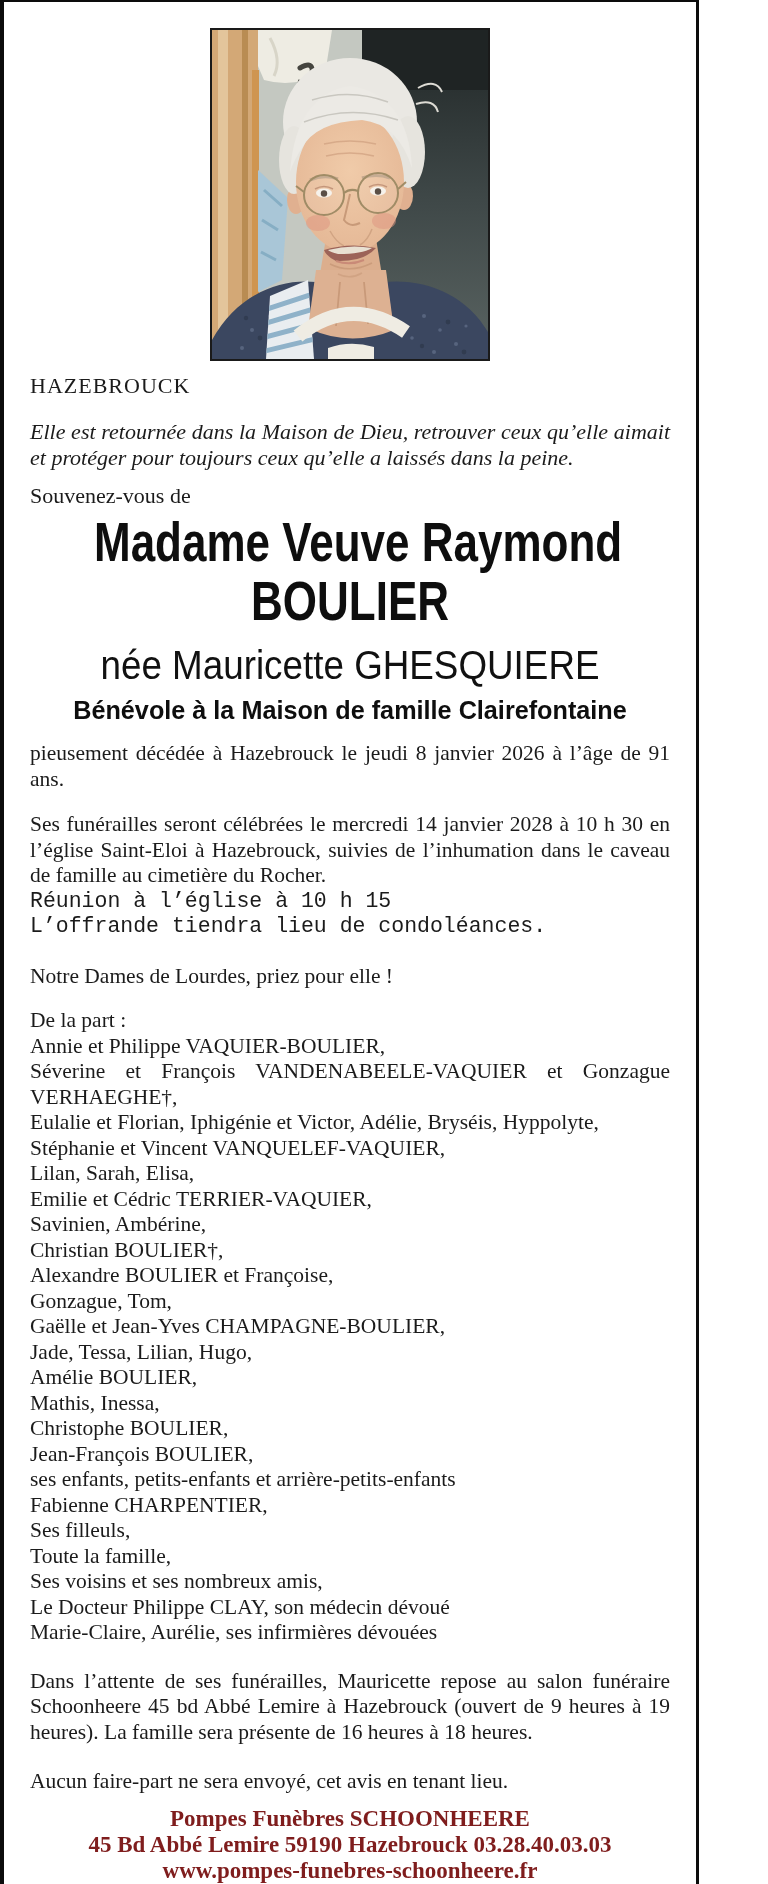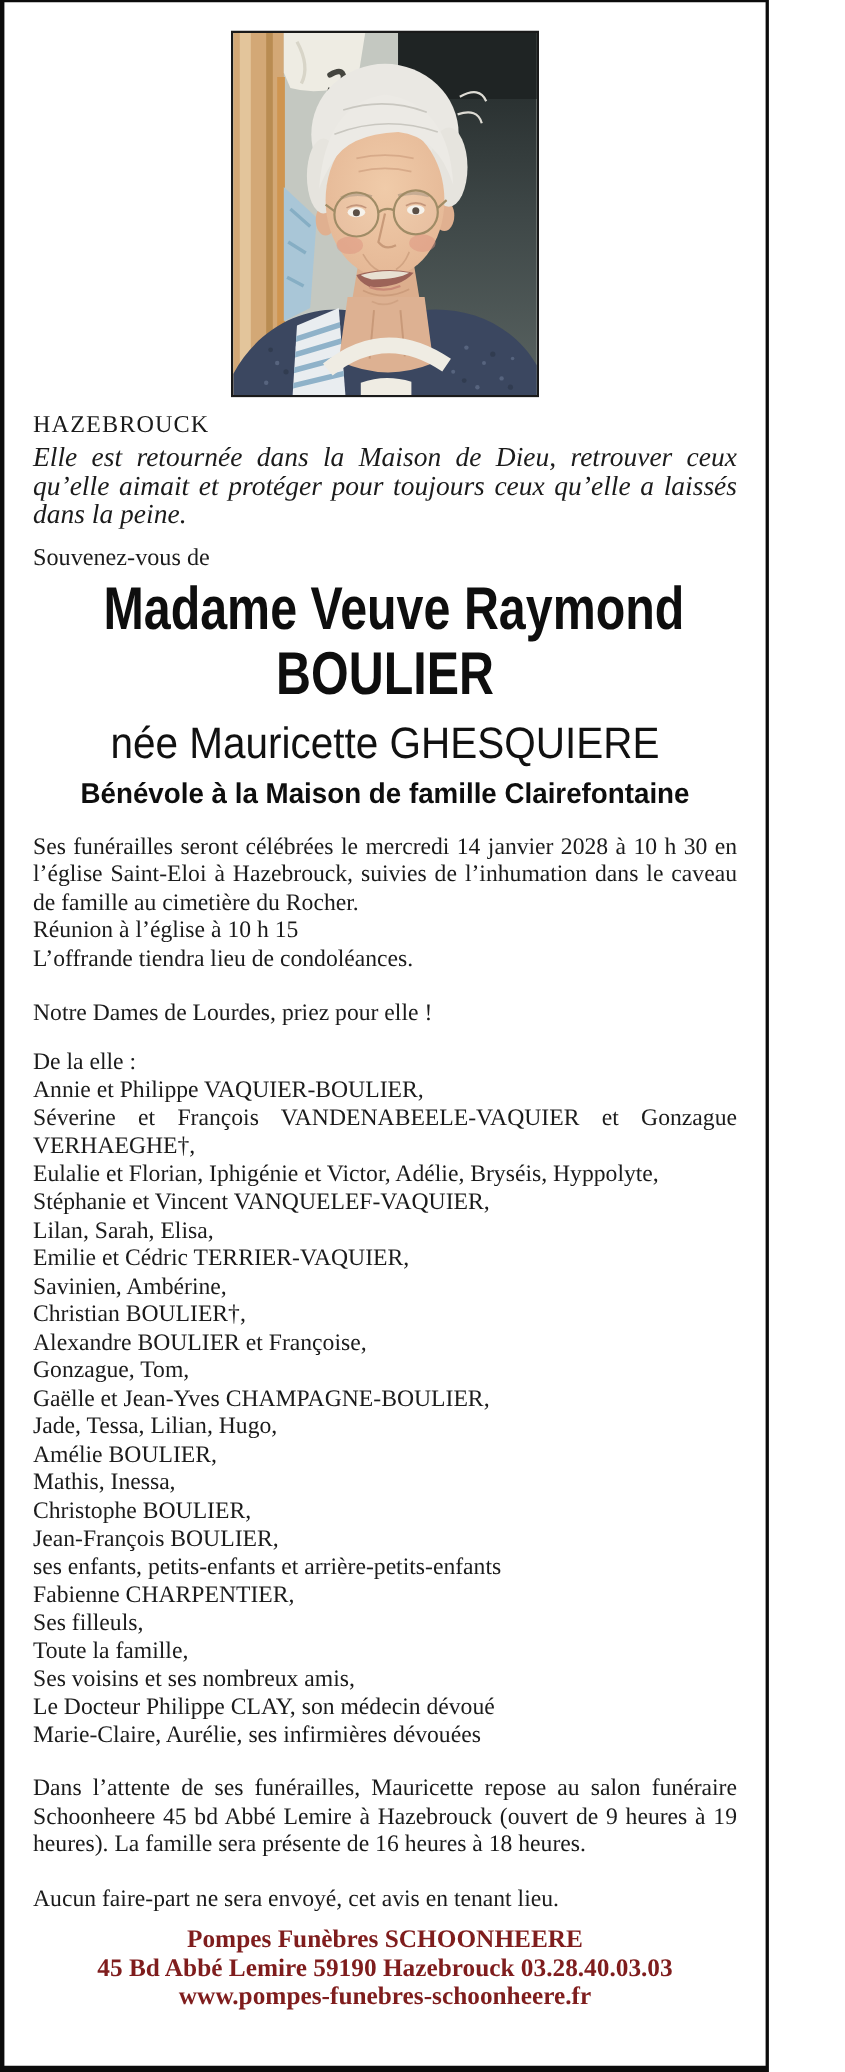--- a/index.html
+++ b/index.html
@@ -27,23 +27,23 @@
   .photo-frame svg { display: block; width: 100%; height: 100%; }
 
   .location {
     margin-top: 13px;
     font-size: 22px;
     line-height: 24px;
     letter-spacing: 1px;
     font-weight: normal;
   }
   .epitaph {
-    margin-top: 6px;
+    margin-top: 21px;
     font-style: italic;
-    font-size: 25px;
+    font-size: 22px;
     line-height: 25.5px;
     text-align: justify;
   }
   .intro { margin-top: 13px; font-size: 22px; line-height: 26px; }
 
   .title-block { margin-top: 4px; text-align: center; }
   .title-line {
     font-family: "Liberation Sans", "DejaVu Sans", sans-serif;
     font-weight: bold;
     font-size: 55px;
@@ -74,21 +74,21 @@
     white-space: nowrap;
     transform: scaleX(0.97);
     transform-origin: 50% 50%;
     color: #0e0e0e;
   }
 
   .body-text { font-size: 21.5px; line-height: 25.5px; }
   .just { text-align: justify; }
   .p-death   { margin-top: 15px; }
   .p-funeral { margin-top: 20px; }
-  .line      { margin: 0; }
+  .line      { margin: 0; font-family: Liberation Mono, monospace; }
   .prayer    { margin-top: 24px; }
   .from      { margin-top: 19px; }
   .fam-line  { margin: 0; }
   .p-repose  { margin-top: 23px; }
   .p-nocard  { margin-top: 24px; }
 
   .footer {
     margin-top: 11px;
     text-align: center;
     font-weight: bold;
@@ -219,28 +219,29 @@
 
   <div class="intro">Souvenez-vous de</div>
 
   <div class="title-block">
     <div class="title-line">Madame Veuve Raymond</div>
     <div class="title-line">BOULIER</div>
   </div>
   <div class="maiden">née Mauricette GHESQUIERE</div>
   <div class="role">Bénévole à la Maison de famille Clairefontaine</div>
 
+  <div class="body-text just p-death">pieusement décédée à Hazebrouck le jeudi 8 janvier 2026 à l’âge de 91 ans.</div>
 
   <div class="body-text just p-funeral">Ses funérailles seront célébrées le mercredi 14 janvier 2028 à 10 h 30 en l’église Saint-Eloi à Hazebrouck, suivies de l’inhumation dans le caveau de famille au cimetière du Rocher.</div>
   <div class="body-text line">Réunion à l’église à 10 h 15</div>
   <div class="body-text line">L’offrande tiendra lieu de condoléances.</div>
 
   <div class="body-text prayer">Notre Dames de Lourdes, priez pour elle !</div>
 
-  <div class="body-text from">De la elle :</div>
+  <div class="body-text from">De la part :</div>
   <div>
     <div class="body-text fam-line">Annie et Philippe VAQUIER-BOULIER,</div>
     <div class="body-text fam-line just">Séverine et François VANDENABEELE-VAQUIER et Gonzague VERHAEGHE†,</div>
     <div class="body-text fam-line">Eulalie et Florian, Iphigénie et Victor, Adélie, Bryséis, Hyppolyte,</div>
     <div class="body-text fam-line">Stéphanie et Vincent VANQUELEF-VAQUIER,</div>
     <div class="body-text fam-line">Lilan, Sarah, Elisa,</div>
     <div class="body-text fam-line">Emilie et Cédric TERRIER-VAQUIER,</div>
     <div class="body-text fam-line">Savinien, Ambérine,</div>
     <div class="body-text fam-line">Christian BOULIER†,</div>
     <div class="body-text fam-line">Alexandre BOULIER et Françoise,</div>

